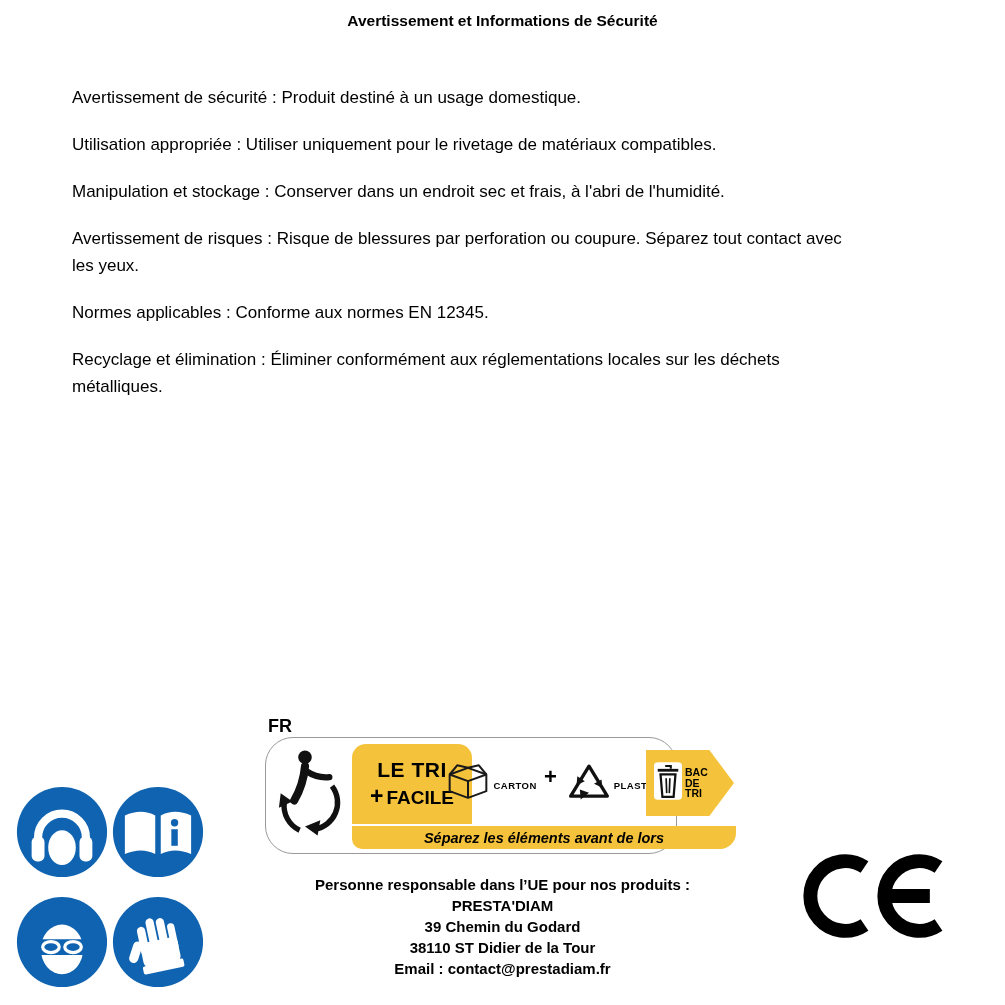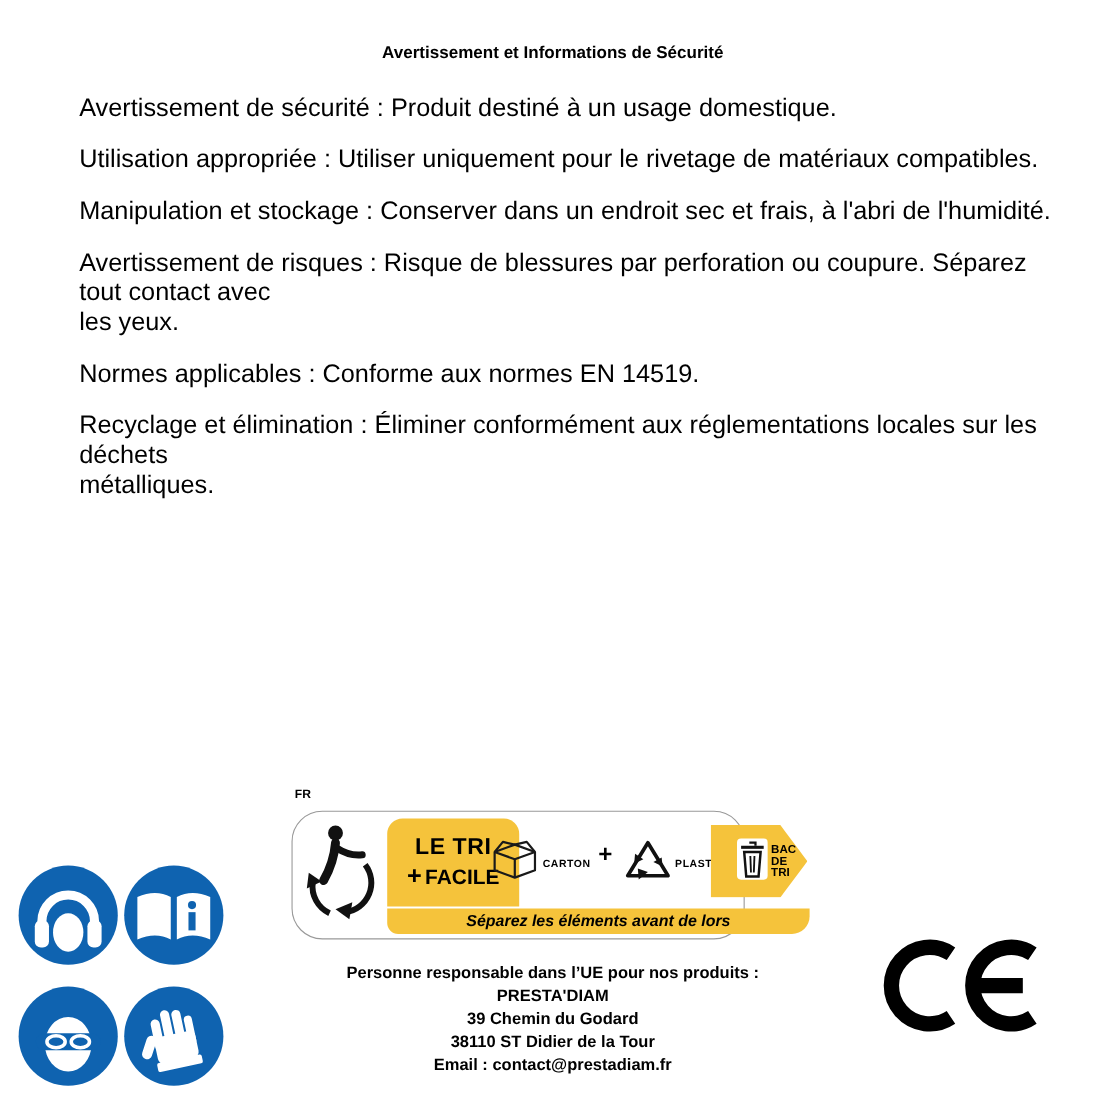--- a/index.html
+++ b/index.html
@@ -10,55 +10,55 @@
     height: 1005px;
     background: #ffffff;
     font-family: "Liberation Sans", sans-serif;
     color: #000000;
     overflow: hidden;
   }
 
   
   .doc-title {
     position: absolute;
-    top: 40px; left: 0; width: 100%;
+    top: 12px; left: 0; width: 100%;
     text-align: center;
     font-size: 15.5px;
     font-weight: bold;
     margin: 0;
   }
 
   
   .body-text {
     position: absolute;
     left: 72px; right: 35px; top: 84px;
   }
   .body-text p {
     margin: 0 0 20px 0;
-    font-size: 23px;
+    font-size: 17px;
     line-height: 27px;
     white-space: pre-line;
   }
 
   
   .icons-grid {
     position: absolute;
     left: 16px; top: 786px;
     display: grid;
     grid-template-columns: 92px 92px;
     column-gap: 4px;
     row-gap: 18px;
   }
   .icons-grid svg { display: block; }
 
   
   .country-code {
     position: absolute;
     left: 268px; top: 716px;
-    font-size: 11px;
+    font-size: 18px;
     font-weight: bold;
   }
   .tri-pill {
     position: absolute;
     left: 265px; top: 737px;
     width: 412px; height: 117px;
     border: 1.5px solid #999999;
     border-radius: 28px;
     background: #ffffff;
   }
@@ -90,21 +90,21 @@
   .material .mat-label { font-size: 9.5px; font-weight: bold; letter-spacing: 0.5px; margin-top: 2px; }
   .materials .mat-plus { font-size: 22px; font-weight: 800; margin-top: -14px; }
 
   .bac-chevron {
     position: absolute;
     left: 380px; top: 12px;
     width: 88px; height: 66px;
     background: #f5c33b;
     clip-path: polygon(0 0, 72% 0, 100% 50%, 72% 100%, 0 100%);
     display: flex; align-items: center;
-    padding-left: 24px;
+    padding-left: 8px;
   }
   .bac-text { margin-left: 3px; font-size: 10.5px; font-weight: 800; line-height: 10.5px; }
   .bac-text div { text-align: left; }
 
   .tri-strip {
     position: absolute;
     left: 86px; top: 88px;
     width: 384px; height: 23px;
     background: #f5c33b;
     border-radius: 0 0 16px 10px;
@@ -134,21 +134,21 @@
 <div class="page">
 
   <h1 class="doc-title">Avertissement et Informations de Sécurité</h1>
 
   <div class="body-text">
     <p>Avertissement de sécurité : Produit destiné à un usage domestique.</p>
     <p>Utilisation appropriée : Utiliser uniquement pour le rivetage de matériaux compatibles.</p>
     <p>Manipulation et stockage : Conserver dans un endroit sec et frais, à l'abri de l'humidité.</p>
     <p>Avertissement de risques : Risque de blessures par perforation ou coupure. Séparez tout contact avec
 les yeux.</p>
-    <p>Normes applicables : Conforme aux normes EN 14519.</p>
+    <p>Normes applicables : Conforme aux normes EN 12345.</p>
     <p>Recyclage et élimination : Éliminer conformément aux réglementations locales sur les déchets
 métalliques.</p>
   </div>
 
   <div class="icons-grid">
     <span>
       <svg width="92" height="92" viewBox="0 0 100 100">
         <circle cx="50" cy="50" r="49" fill="#0f63b0"></circle>
         <path d="M24 64 v-8 a26 26 0 0 1 52 0 v8" fill="none" stroke="#ffffff" stroke-width="9"></path>
         <ellipse cx="50" cy="67" rx="15" ry="19" fill="#ffffff"></ellipse>

